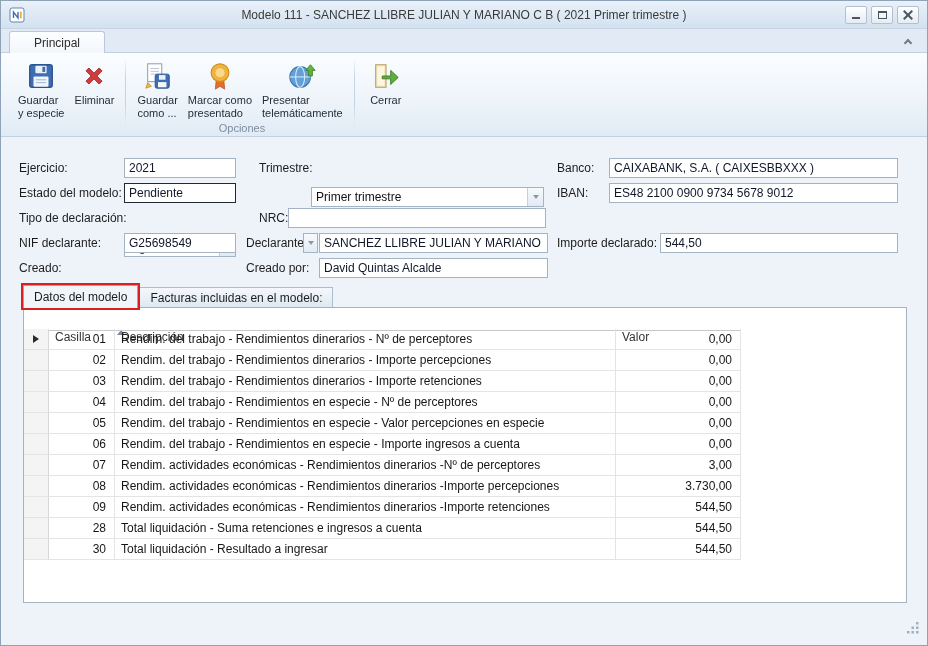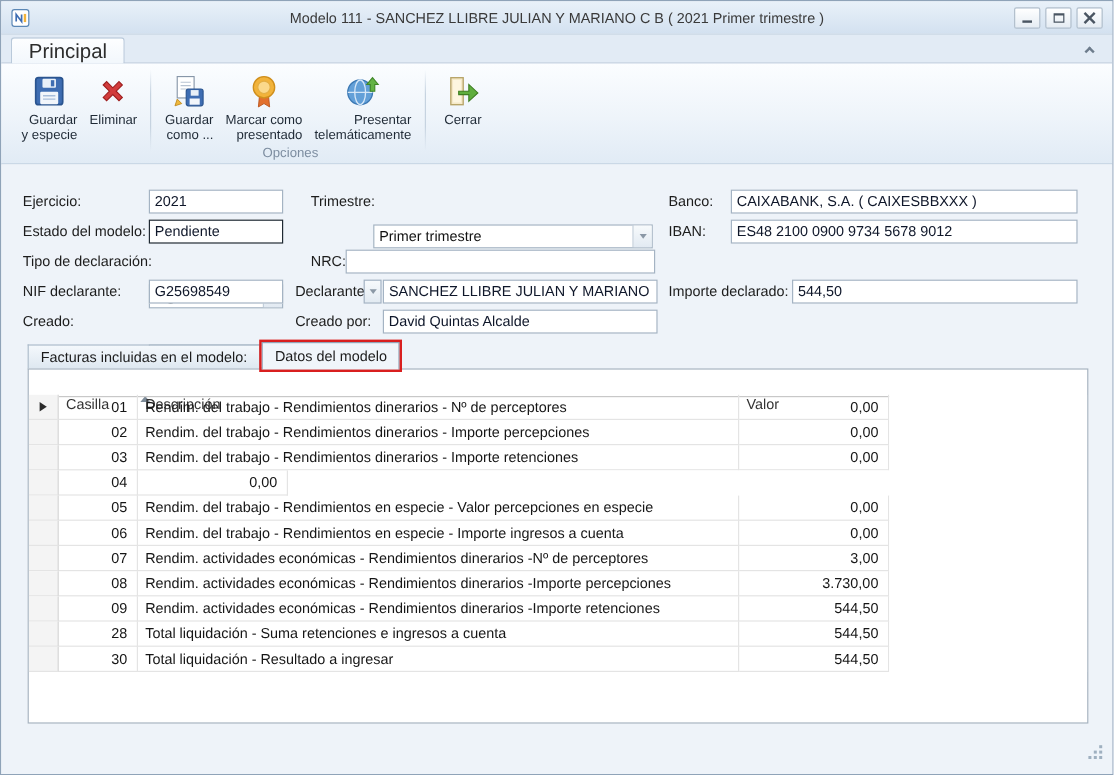--- a/index.html
+++ b/index.html
@@ -18,35 +18,35 @@
   .g-min { width:8px; height:2px; background:#4a5562; margin-top:6px; }
   .g-max { width:9px; height:8px; border:1px solid #4a5562; border-top-width:2px; }
   .g-close { position:relative; width:10px; height:10px; }
   .g-close::before, .g-close::after { content:""; position:absolute; left:-1px; top:4px; width:12px; height:2px; background:#4a5562; }
   .g-close::before { transform:rotate(45deg); }
   .g-close::after { transform:rotate(-45deg); }
 
   
   .ribbon-tabs { position:absolute; top:28px; left:0; right:0; height:24px;
     background:#e2ebf5; border-bottom:1px solid #c0cedd; }
-  .rtab { position:absolute; left:8px; bottom:-1px; height:22px; padding:0 14px; line-height:22px;
-    font-size:17px; color:#2d2d2d; background:linear-gradient(180deg,#fdfeff,#f2f7fc);
+  .rtab { position:absolute; left:8px; bottom:-1px; height:22px; padding:0 24px; line-height:22px;
+    font-size:12px; color:#2d2d2d; background:linear-gradient(180deg,#fdfeff,#f2f7fc);
     border:1px solid #b9c9da; border-bottom:none; border-radius:3px 3px 0 0; }
   .collapse-btn { position:absolute; right:10px; top:5px; width:18px; height:15px;
     display:flex; align-items:center; justify-content:center; }
   .chev { width:6px; height:6px; border-left:2px solid #6d7c8c; border-top:2px solid #6d7c8c; transform:rotate(45deg); margin-top:3px; }
 
   
   .ribbon-body { position:absolute; top:52px; left:0; right:0; height:84px;
     background:linear-gradient(180deg,#fbfdff 0%, #eef4fa 55%, #e1ebf5 100%);
     border-bottom:1px solid #c3d2e1; display:flex; align-items:flex-start; padding:2px 0 0 12px; }
   .rbtn { display:flex; flex-direction:column; align-items:center; padding:4px 4px 0;
     min-width:50px; border:1px solid transparent; border-radius:2px; cursor:default; }
   .rbtn .ric { height:32px; display:flex; align-items:center; margin-bottom:2px; }
-  .rlbl { text-align:right; font-size:11px; line-height:13px; color:#1f2a36; }
+  .rlbl { text-align:left; font-size:11px; line-height:13px; color:#1f2a36; }
   .rlbl span { display:block; }
   .rsep { width:1px; height:68px; margin:3px 6px 0; background:linear-gradient(180deg,rgba(198,211,224,0),#c6d3e0 30%,#c6d3e0 70%,rgba(198,211,224,0)); }
   .group-caption { position:absolute; bottom:2px; left:126px; width:230px; text-align:center;
     font-size:11px; color:#7d8da0; }
 
   
   .content { position:absolute; top:136px; left:0; right:0; bottom:0; background:#eef3f9; }
   .flabel { position:absolute; height:20px; line-height:20px; font-size:12px; color:#1c1c1c; white-space:nowrap; }
   .field, .combo { position:absolute; height:20px; border:1px solid #a4b3c3; background:#ffffff; }
   .field { font-size:12px; padding:1px 4px; font-family:"Liberation Sans",sans-serif; color:#0f172a; }
@@ -261,22 +261,22 @@
     <div class="combo" style="left:123px; top:121px; width:140px;">
       <input value="31/03/2021" style="">
       <div class="drop">
           <span class="tri"></span>
         </div>
     </div>
     <div class="flabel" style="left:245px; top:121px;">Creado por:</div>
     <input class="field" style="left: 318px; top: 121px; width: 229px;" value="David Quintas Alcalde">
 
     <div class="doc-tabs">
+      <div class="dtab selected"><span>Datos del modelo</span></div>
       <div class="dtab"><span>Facturas incluidas en el modelo:</span></div>
-      <div class="dtab selected"><span>Datos del modelo</span></div>
     </div>
 
     <div class="panel">
       <div class="ghead">
         <div class="gc col-ind"></div>
         <div class="gc col-cas">
           <span>Casilla</span>
           <span class="sort-asc"></span>
         </div>
         <div class="gc col-desc">
@@ -307,20 +307,21 @@
           <div class="grow">
     <div class="cell col-ind"></div>
     <div class="cell col-cas num">03</div>
     <div class="cell col-desc">Rendim. del trabajo - Rendimientos dinerarios - Importe retenciones</div>
     <div class="cell col-val num">0,00</div>
     <div class="cell col-fill nofill"></div>
   </div>
           <div class="grow">
     <div class="cell col-ind"></div>
     <div class="cell col-cas num">04</div>
+    <div class="cell col-desc">Rendim. del trabajo - Rendimientos en especie - Nº de perceptores</div>
     <div class="cell col-val num">0,00</div>
     <div class="cell col-fill nofill"></div>
   </div>
           <div class="grow">
     <div class="cell col-ind"></div>
     <div class="cell col-cas num">05</div>
     <div class="cell col-desc">Rendim. del trabajo - Rendimientos en especie - Valor percepciones en especie</div>
     <div class="cell col-val num">0,00</div>
     <div class="cell col-fill nofill"></div>
   </div>

